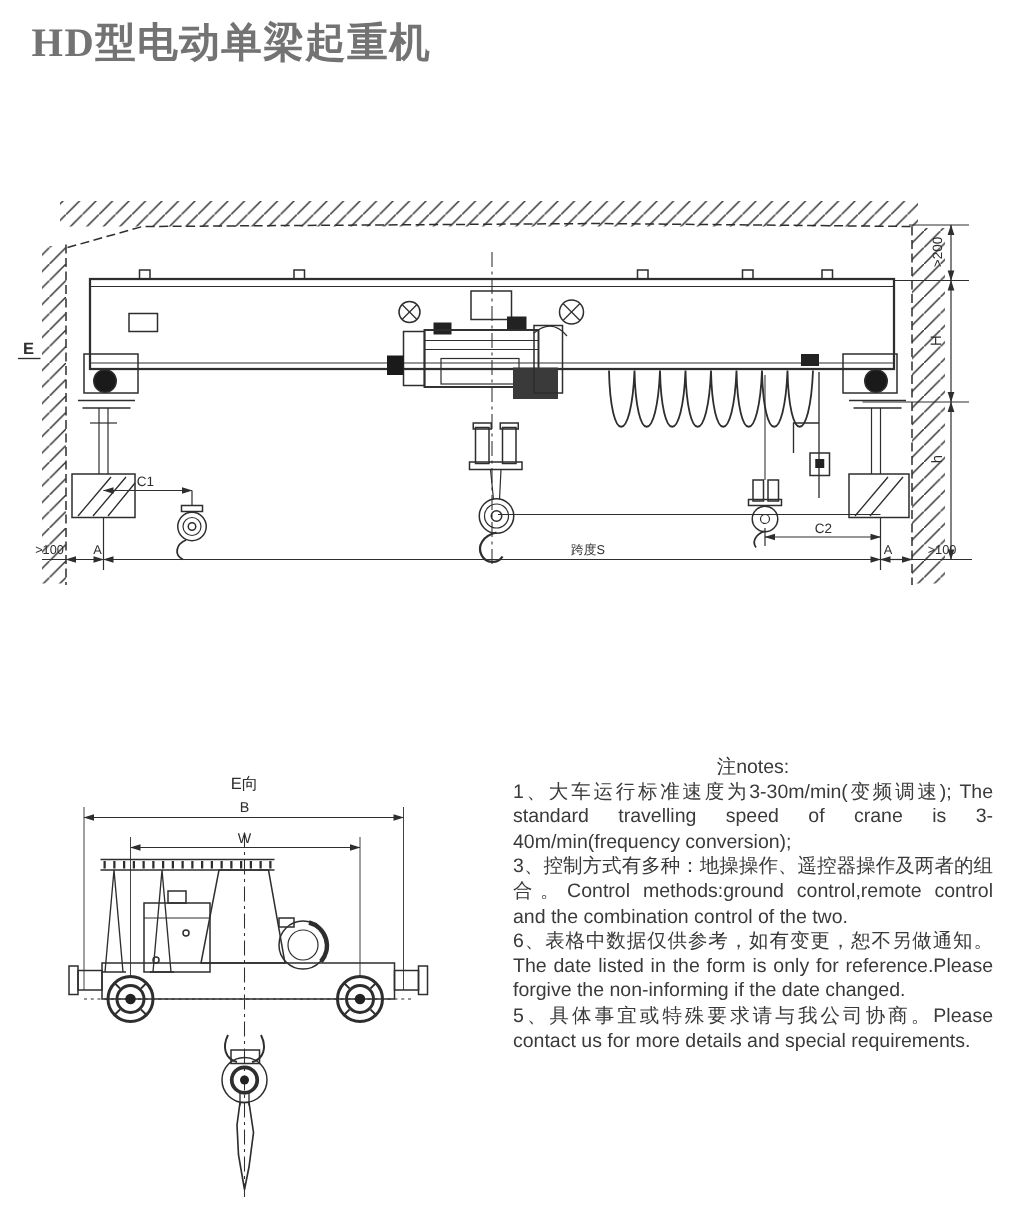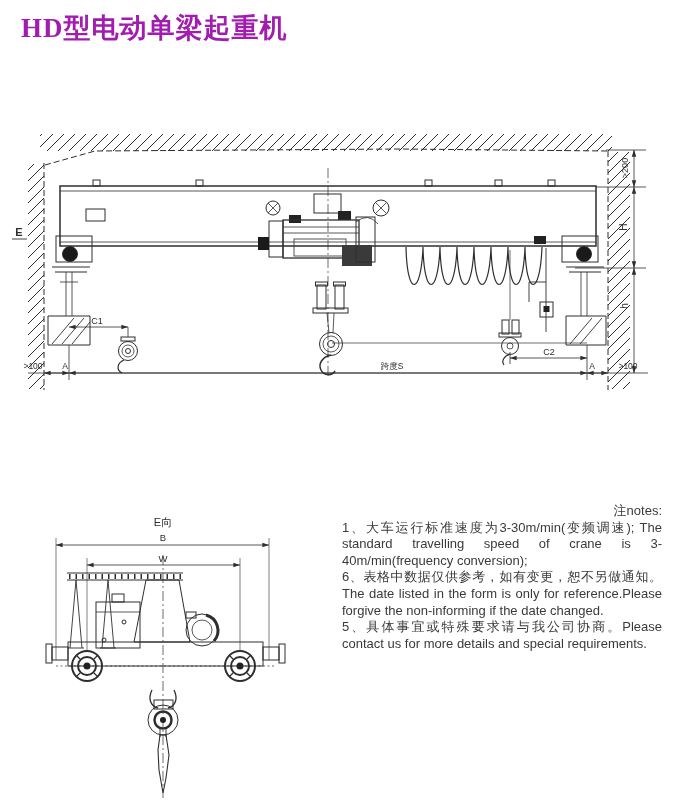--- a/index.html
+++ b/index.html
@@ -3,29 +3,29 @@
 <meta charset="utf-8">
 <style>
   html,body{margin:0;padding:0;}
   body{
     width:682px;height:806px;background:#ffffff;position:relative;overflow:hidden;
     font-family:"Liberation Sans","DejaVu Sans",sans-serif;
   }
   .title{
     position:absolute;left:21px;top:12px;margin:0;
     font-family:"Liberation Serif","DejaVu Serif",serif;
-    font-weight:bold;font-size:27px;line-height:1.25;color:#a21caf;letter-spacing:1px;
+    font-weight:bold;font-size:27px;line-height:1.25;color:#737373;letter-spacing:1px;
   }
   .drawing{position:absolute;left:0;top:0;width:682px;height:806px;}
   .notes{
     position:absolute;left:342px;top:503px;width:320px;
     font-size:13px;line-height:16.6px;color:#3a3a3a;text-align:justify;
   }
   .notes p{margin:0;}
-  .notes .note-heading{text-align:right;}
+  .notes .note-heading{text-align:center;}
 </style>
 </head>
 <body>
 
 <h1 class="title">HD型电动单梁起重机</h1>
 
 <svg class="drawing" viewBox="0 0 682 806">
   <defs>
     <pattern id="hatch" width="11" height="11" patternUnits="userSpaceOnUse">
       <line x1="0" y1="11" x2="11" y2="0" stroke="#2e2e2e" stroke-width="1"></line>
@@ -271,15 +271,16 @@
     <text x="392" y="369" font-size="8.5">跨度S</text>
     <text x="163" y="526" font-size="11">E向</text>
     <text x="163" y="541" font-size="9.5">B</text>
     <text x="163" y="562" font-size="9.5">W</text>
   </g>
 </svg>
 
 <div class="notes">
   <p class="note-heading">注notes:</p>
   <p>1、大车运行标准速度为3-30m/min(变频调速); The standard travelling speed of crane is 3-40m/min(frequency conversion);</p>
+  <p>3、控制方式有多种：地操操作、遥控器操作及两者的组合。Control methods:ground control,remote control and the combination control of the two.</p>
   <p>6、表格中数据仅供参考，如有变更，恕不另做通知。The date listed in the form is only for reference.Please forgive the non-informing if the date changed.</p>
   <p>5、具体事宜或特殊要求请与我公司协商。Please contact us for more details and special requirements.</p>
 </div>
 
 </body></html>

